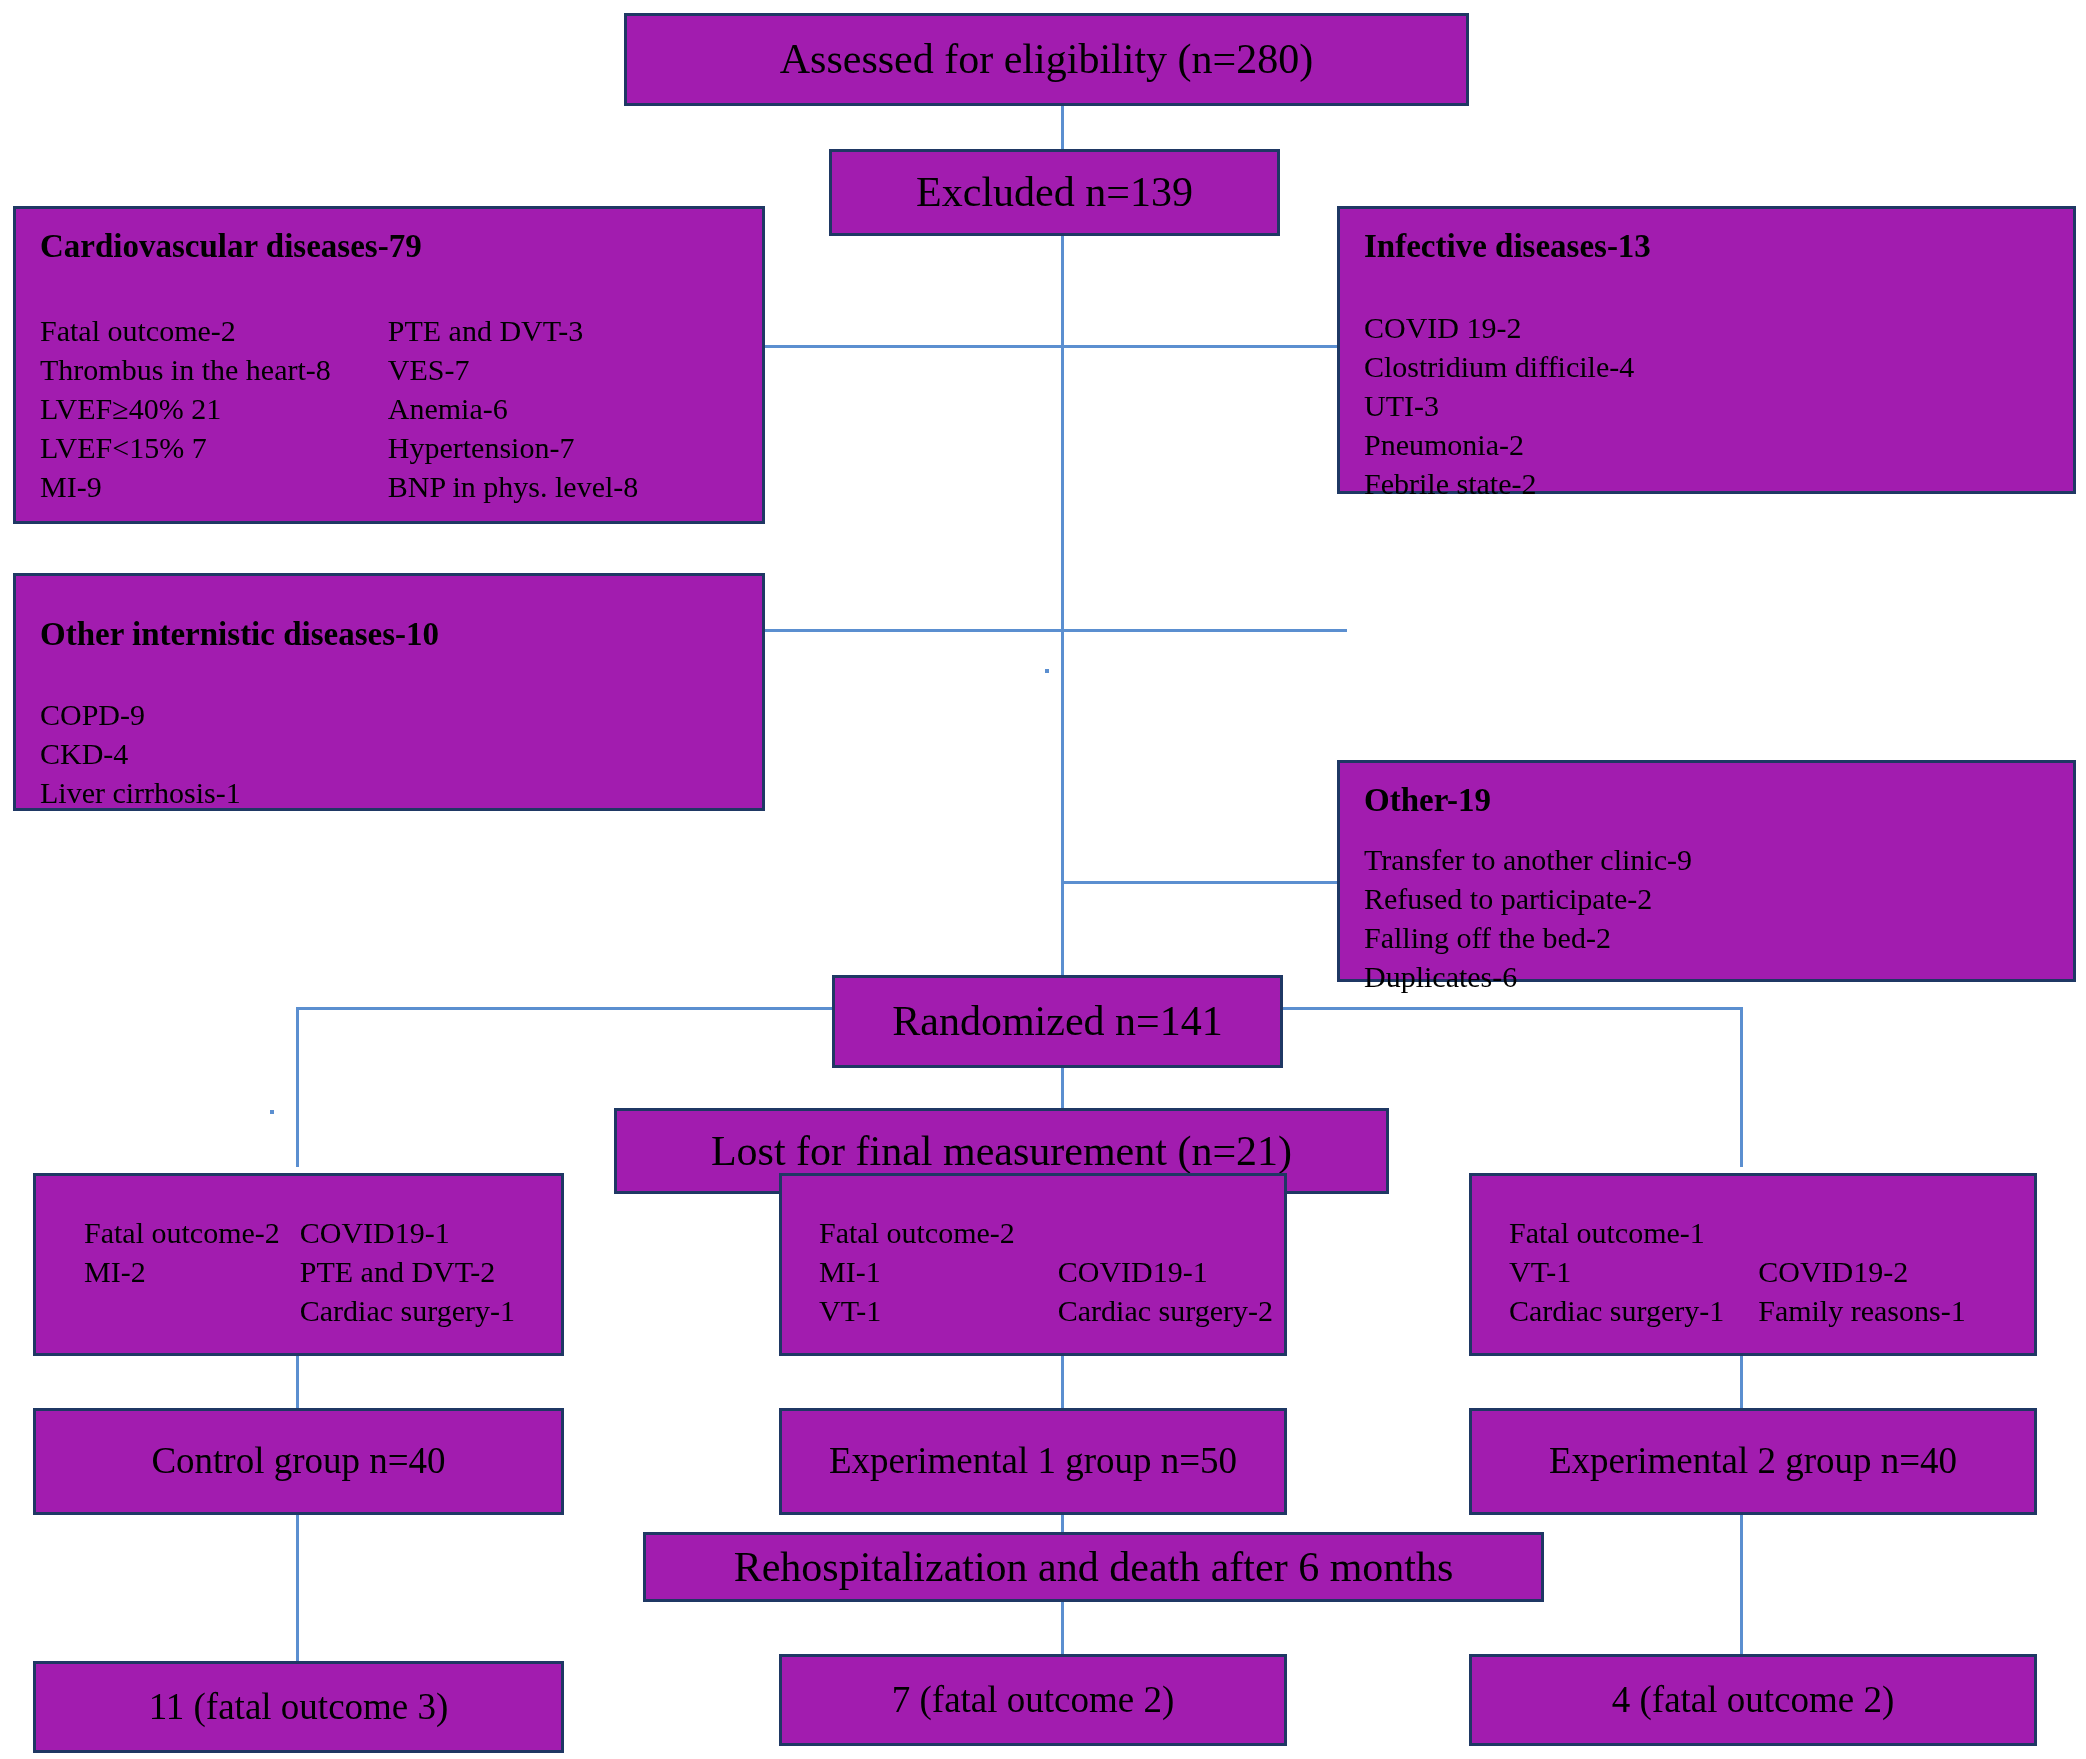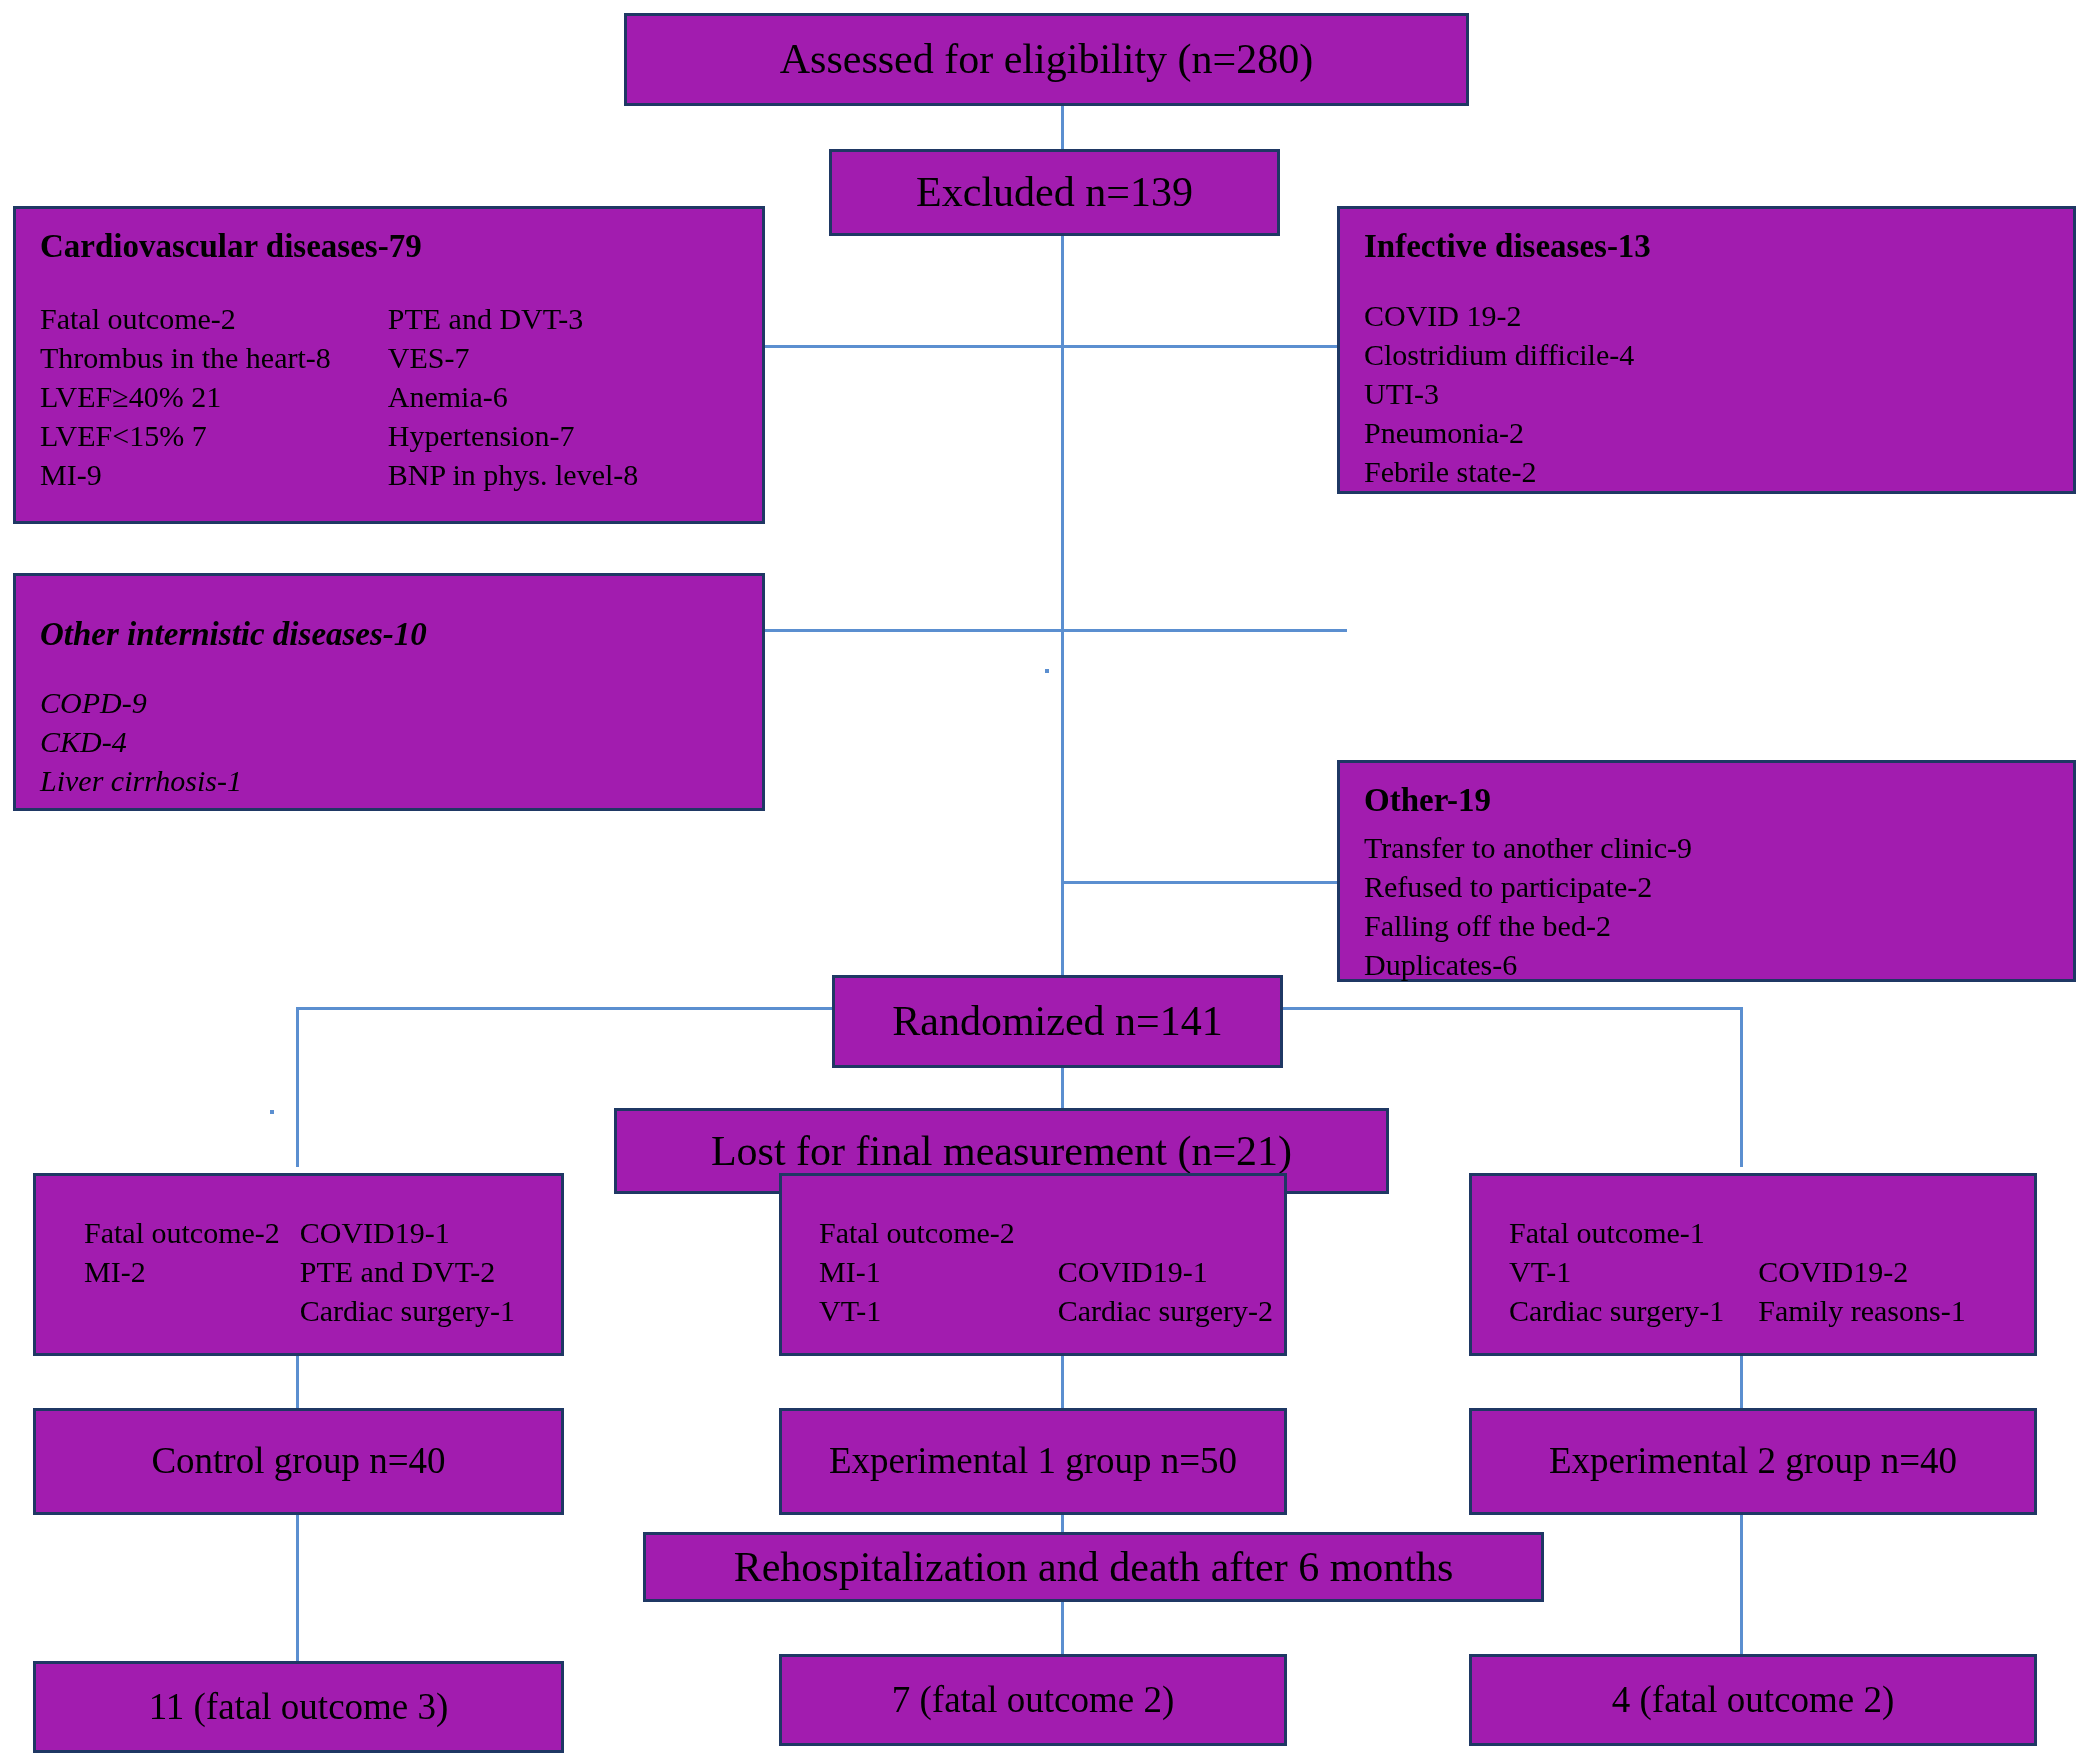--- a/index.html
+++ b/index.html
@@ -13,21 +13,21 @@
   }
   .box{
     position:absolute;
     box-sizing:border-box;
     background:#a21caf;
     border:3.6px solid #1f3864;
     display:flex;
     align-items:center;
     justify-content:center;
   }
-  .box.left-al{justify-content:flex-start;align-items:flex-start;}
+  .box.left-al{justify-content:flex-start;align-items:flex-start;gap:12px;}
   .title-line{
     font-weight:bold;
     font-size:33px;
     line-height:1.12;
     white-space:nowrap;
   }
   .centered-text{
     font-size:42px;
     line-height:1.1;
     white-space:nowrap;
@@ -103,21 +103,21 @@
       <div class="lines">
         <div>PTE and DVT-3</div>
         <div>VES-7</div>
         <div>Anemia-6</div>
         <div>Hypertension-7</div>
         <div>BNP in phys. level-8</div>
       </div>
     </div>
   </div>
 
-  <div class="box left-al pad" style="left:13px;top:573px;width:752px;height:238px;flex-direction:column;font-style:italic;">
+  <div class="box left-al pad" style="left:13px;top:573px;width:752px;height:238px;flex-direction:column;">
     <div class="title-line" style="margin-top:21.5px;">Other internistic diseases-10</div>
     <div class="lines" style="margin-top:30px;">
       <div>COPD-9</div>
       <div>CKD-4</div>
       <div>Liver cirrhosis-1</div>
     </div>
   </div>
 
   <div class="box left-al pad" style="left:1337px;top:206px;width:739px;height:288px;flex-direction:column;">
     <div class="title-line">Infective diseases-13</div>

